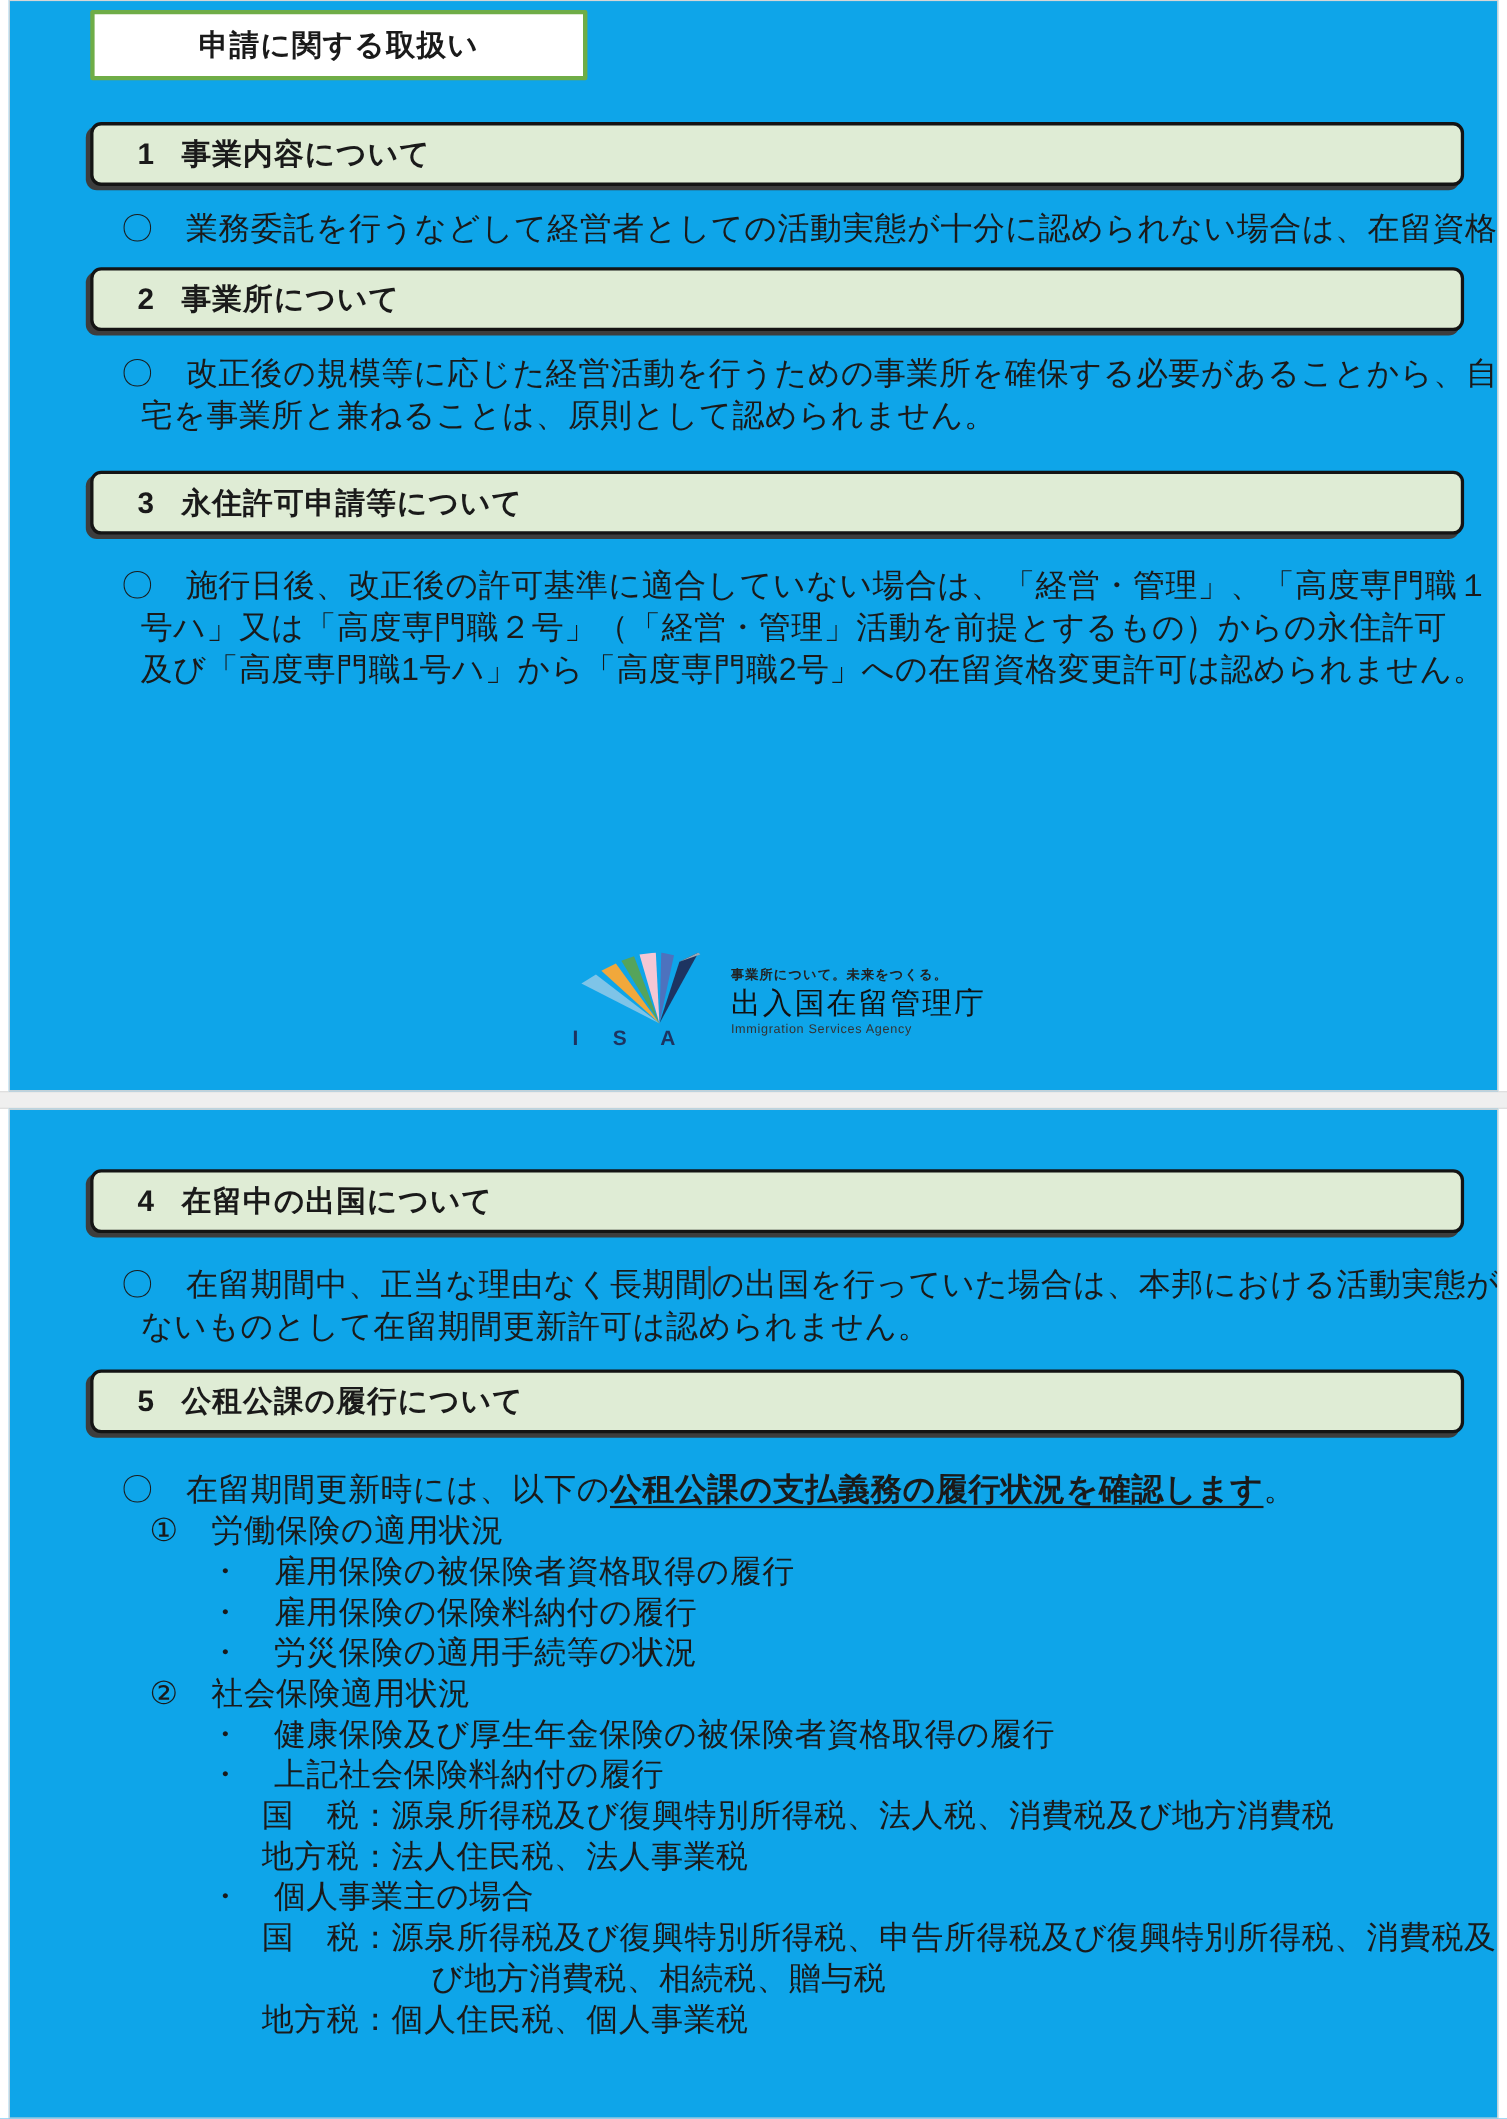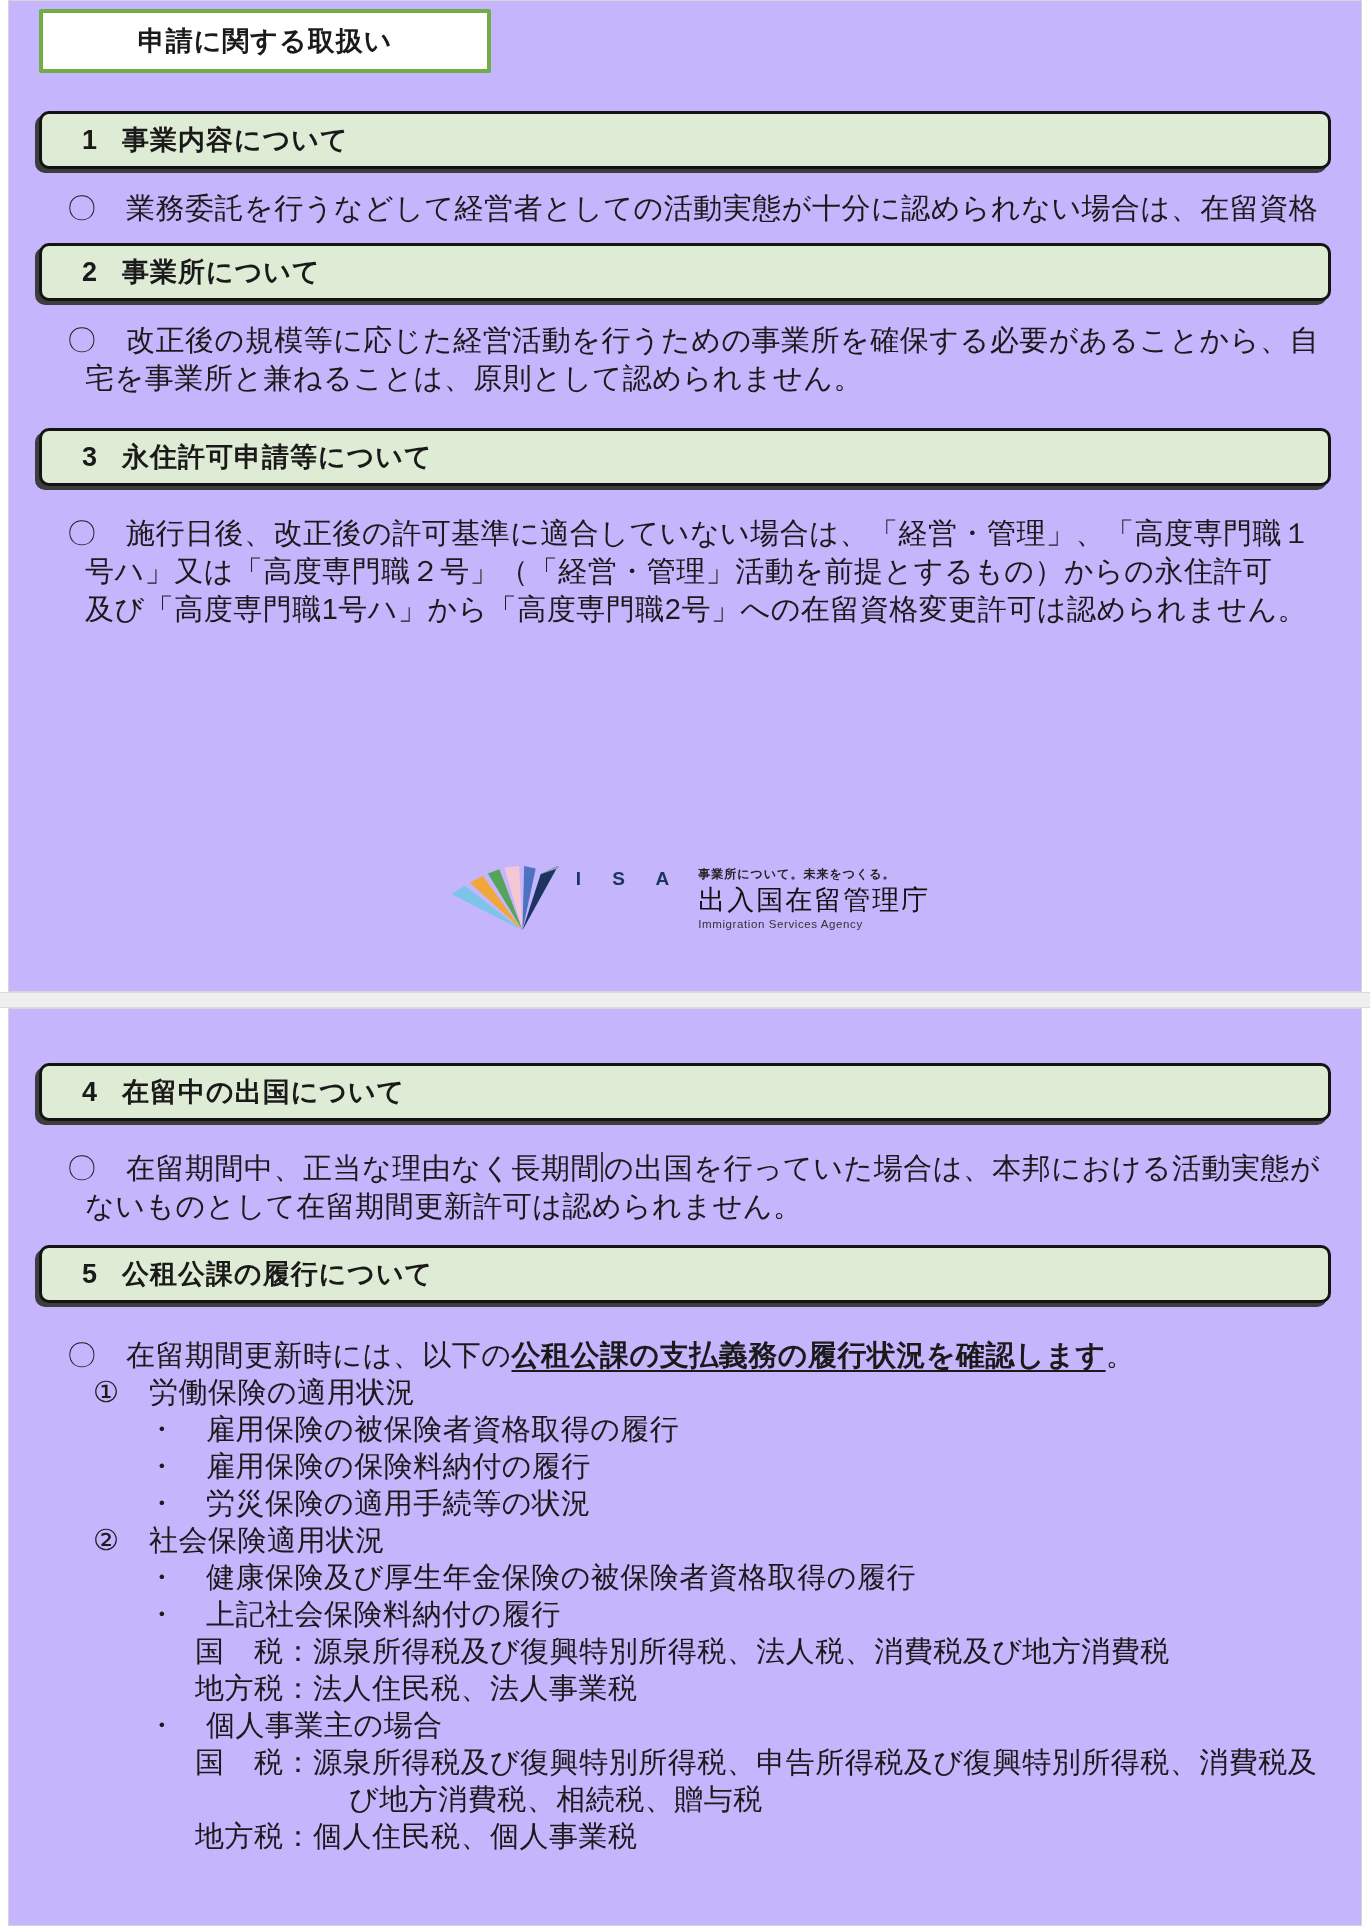--- a/index.html
+++ b/index.html
@@ -1,22 +1,22 @@
 <!DOCTYPE html>
 <html lang="ja"><head>
 <meta charset="utf-8">
 <style>
   html,body{margin:0;padding:0;}
   body{
     width:1370px;height:1926px;overflow:hidden;background:#ffffff;
     font-family:"Liberation Sans","DejaVu Sans",sans-serif;color:#1a1a1a;
   }
   .page{
-    margin:0 8px;border:1px solid #d6d6d6;background:#c4b5fd;
-    box-sizing:border-box;overflow:hidden;position:relative;
+    margin:0 8px;border:1px solid #d6d6d6;background:#0ea5e9;
+    box-sizing:border-box;overflow:hidden;position:relative;padding-left:43px;
   }
   .page1{height:992px;}
   .page2{height:918px;}
   .page-gap{height:14px;background:#efefef;border-top:1px solid #dadada;border-bottom:1px solid #dadada;}
 
   
   .title-box{
     margin:8px 0 0 30px;width:452px;height:64px;box-sizing:border-box;
     border:4px solid #6fad47;border-radius:2px;background:#ffffff;
     display:flex;align-items:center;justify-content:center;
@@ -54,21 +54,21 @@
   [data-key="p2"]{margin-top:20px;}
   [data-key="s3"]{margin-top:31px;}
   [data-key="p3"]{margin-top:28px;}
   [data-key="s4"]{margin-top:54px;}
   [data-key="p4"]{margin-top:28px;}
   [data-key="s5"]{margin-top:20px;}
   [data-key="p5"]{margin-top:34px;}
 
   
   .logo-row{margin:238px auto 0;width:fit-content;display:flex;align-items:center;}
-  .logo-left{display:flex;flex-direction:row;align-items:flex-start;}
+  .logo-left{display:flex;flex-direction:column;align-items:flex-start;}
   .isa-letters{font-size:19px;font-weight:bold;color:#1d3461;letter-spacing:13px;margin:3px 0 0 4px;line-height:20px;}
   .logo-right{margin-left:16px;}
   .logo-tagline{font-size:12px;font-weight:bold;color:#222;letter-spacing:1px;line-height:15px;}
   .logo-ja{font-size:27px;color:#111;letter-spacing:2px;line-height:34px;margin-top:1px;}
   .logo-en{font-size:11.5px;color:#333;letter-spacing:0.6px;line-height:14px;}
 </style>
 </head>
 <body>
 
 <div>

